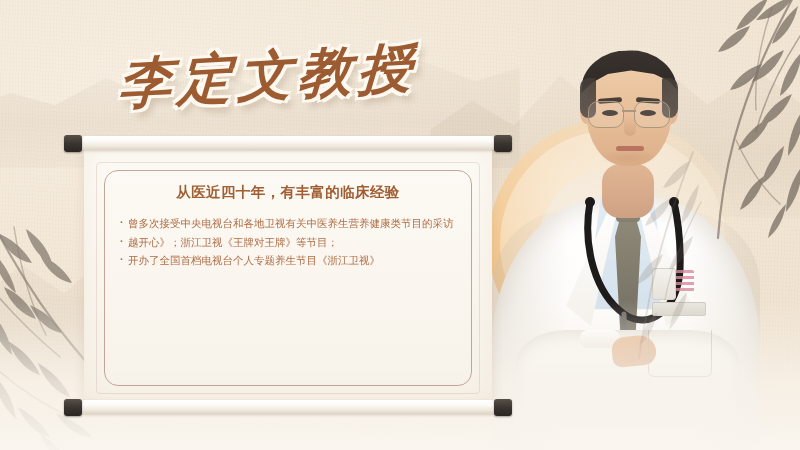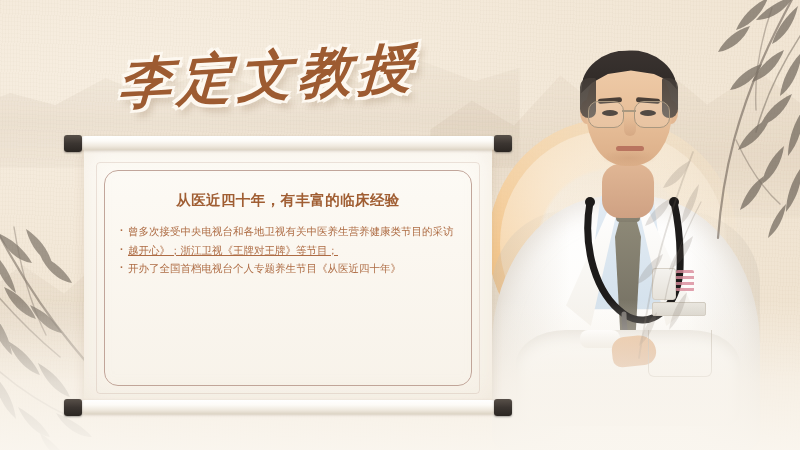--- a/index.html
+++ b/index.html
@@ -249,34 +249,34 @@
   }
 
   .content{position:absolute;left:30px;top:30px;right:30px;bottom:22px;}
   .headline{
     text-align:center;
     color:#a05e33;
     font-weight:700;
     font-size:14.5px;
     line-height:21px;
     letter-spacing:.4px;
-    margin-top:12px;
+    margin-top:4px;
   }
   .headline div:nth-child(3),
   .headline div:nth-child(4){font-size:14px;}
   .bullets{
     margin-top:12px;
     color:#ae6c44;
     font-size:10.5px;
     line-height:17.5px;
     padding-left:6px;
   }
   .bullet{position:relative;padding-left:8px;margin-bottom:1px;}
   .bullet .dot{position:absolute;left:0;top:-1px;font-weight:700;}
-  .bullet .cont{padding-left:0;text-decoration:underline;}
+  .bullet .cont{padding-left:0;}
 </style>
 </head>
 <body>
 
 <div id="stage">
 
   <div class="bg-base"></div>
   <div class="bg-paper-grain"></div>
   <div class="mtn mtn1"></div>
   <div class="mtn mtn2"></div>
@@ -427,21 +427,21 @@
           <div class="bullet">
             <span class="dot">·</span>
             <span>曾多次接受中央电视台和各地卫视有关中医养生营养健康类节目的采访</span>
           </div>
           <div class="bullet">
             <span class="dot">·</span>
             <div class="cont">越开心》；浙江卫视《王牌对王牌》等节目；</div>
           </div>
           <div class="bullet">
             <span class="dot">·</span>
-            <span>开办了全国首档电视台个人专题养生节目《从医近四十年》</span>
+            <span>开办了全国首档电视台个人专题养生节目《浙江卫视》</span>
           </div>
         </div>
 
       </div>
     </div>
 
     <div class="rod rod-top"></div>
     <div class="rod rod-bot"></div>
     <div class="cap cap-tl"></div>
     <div class="cap cap-tr"></div>

